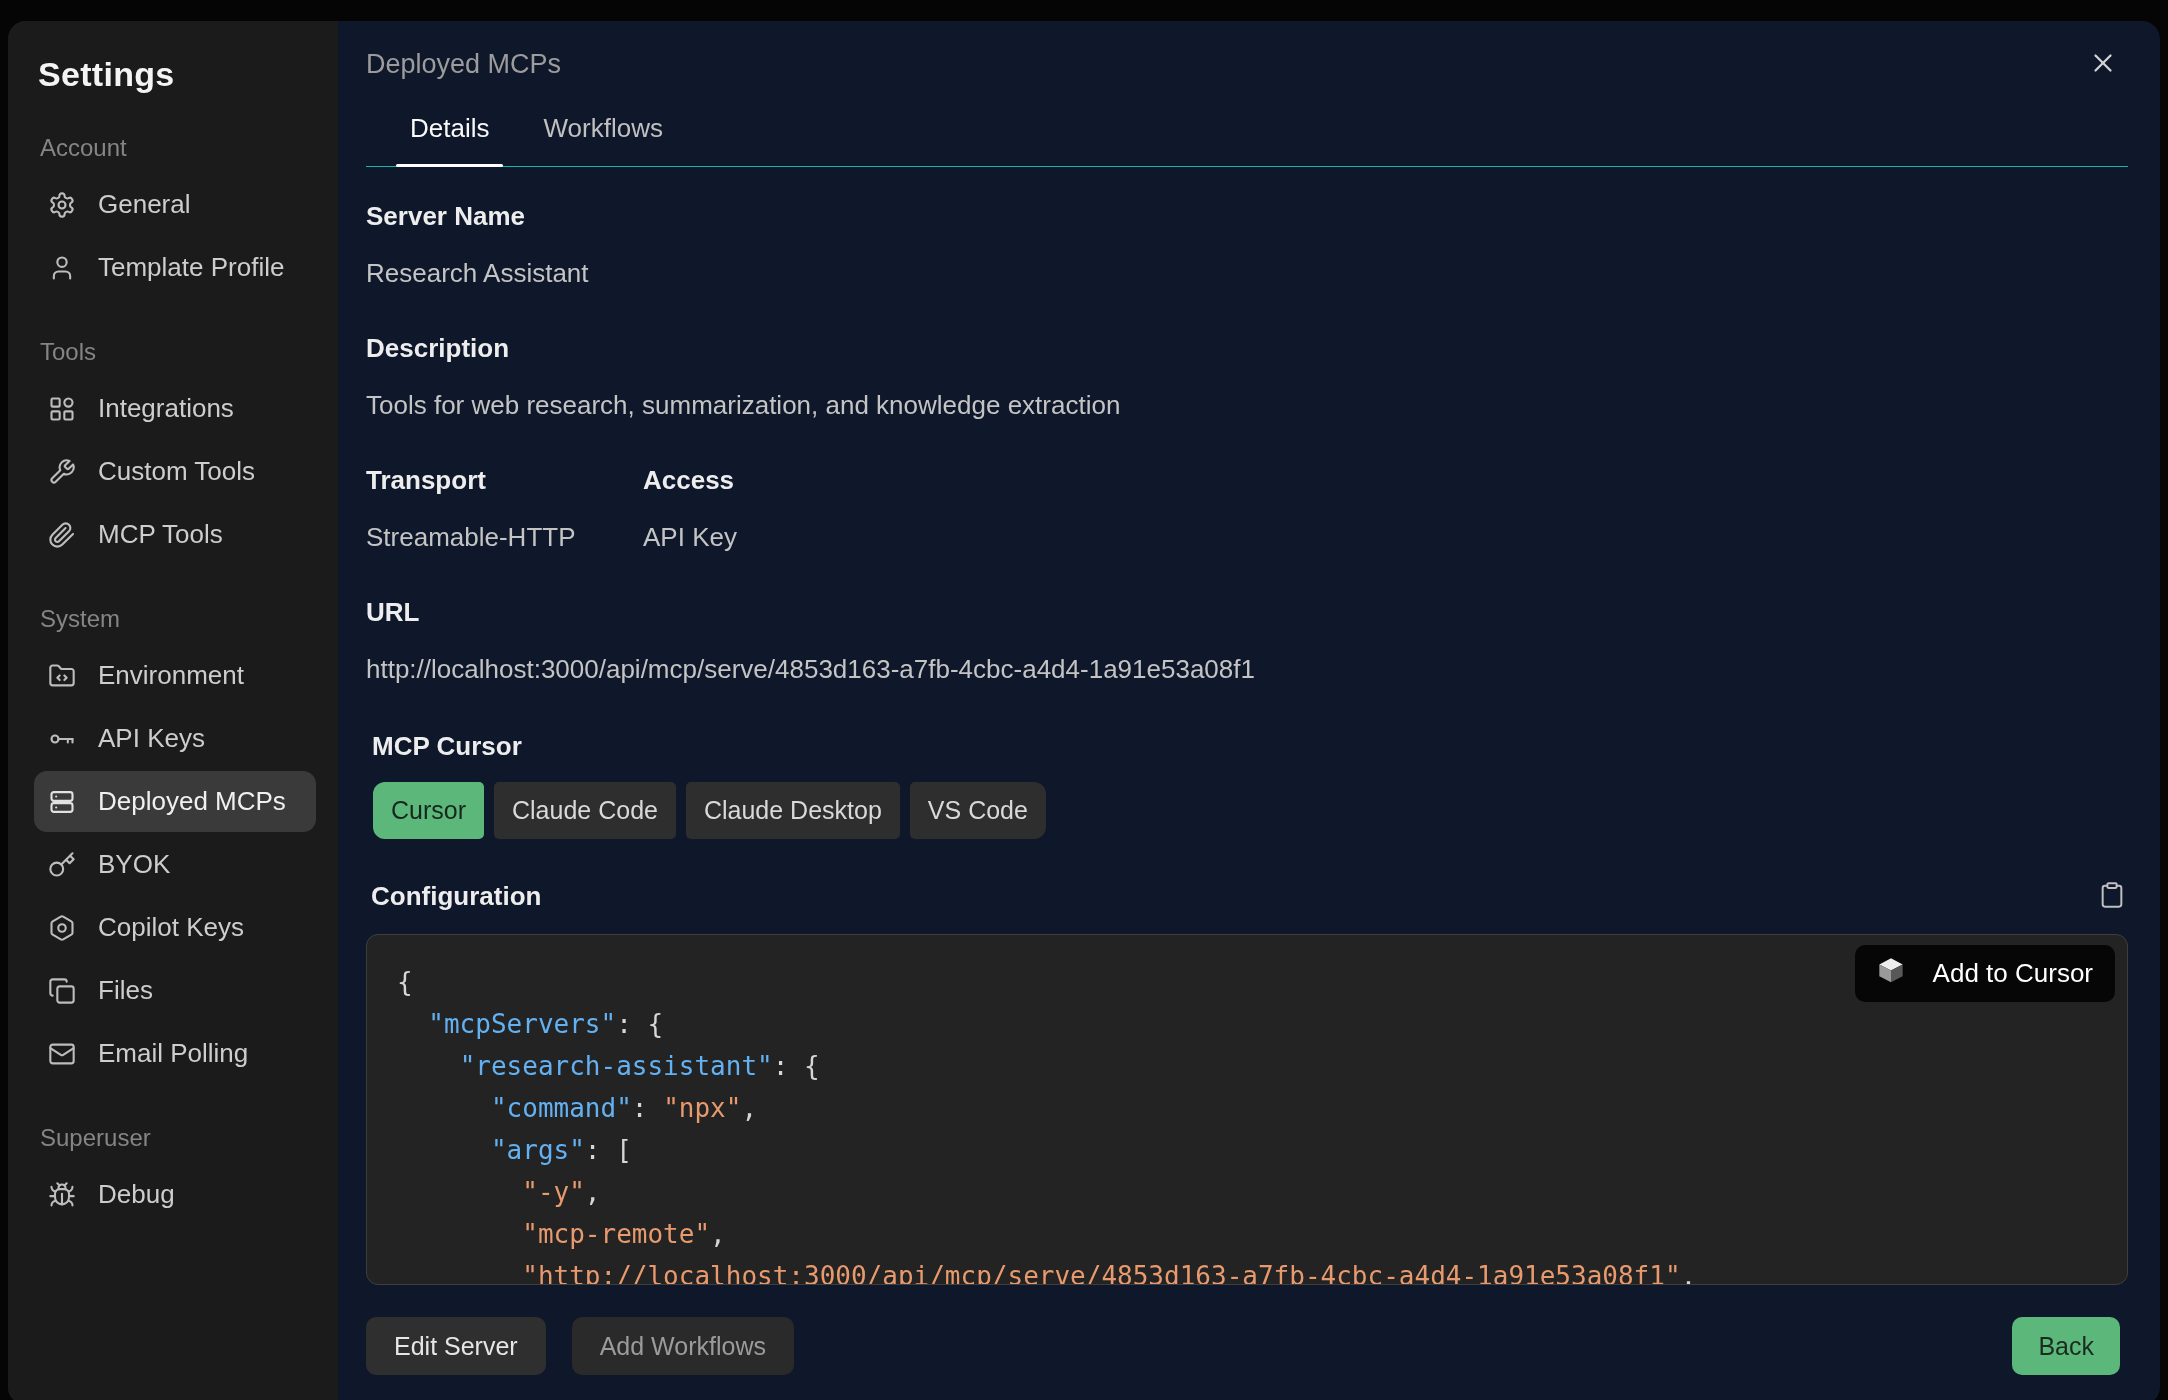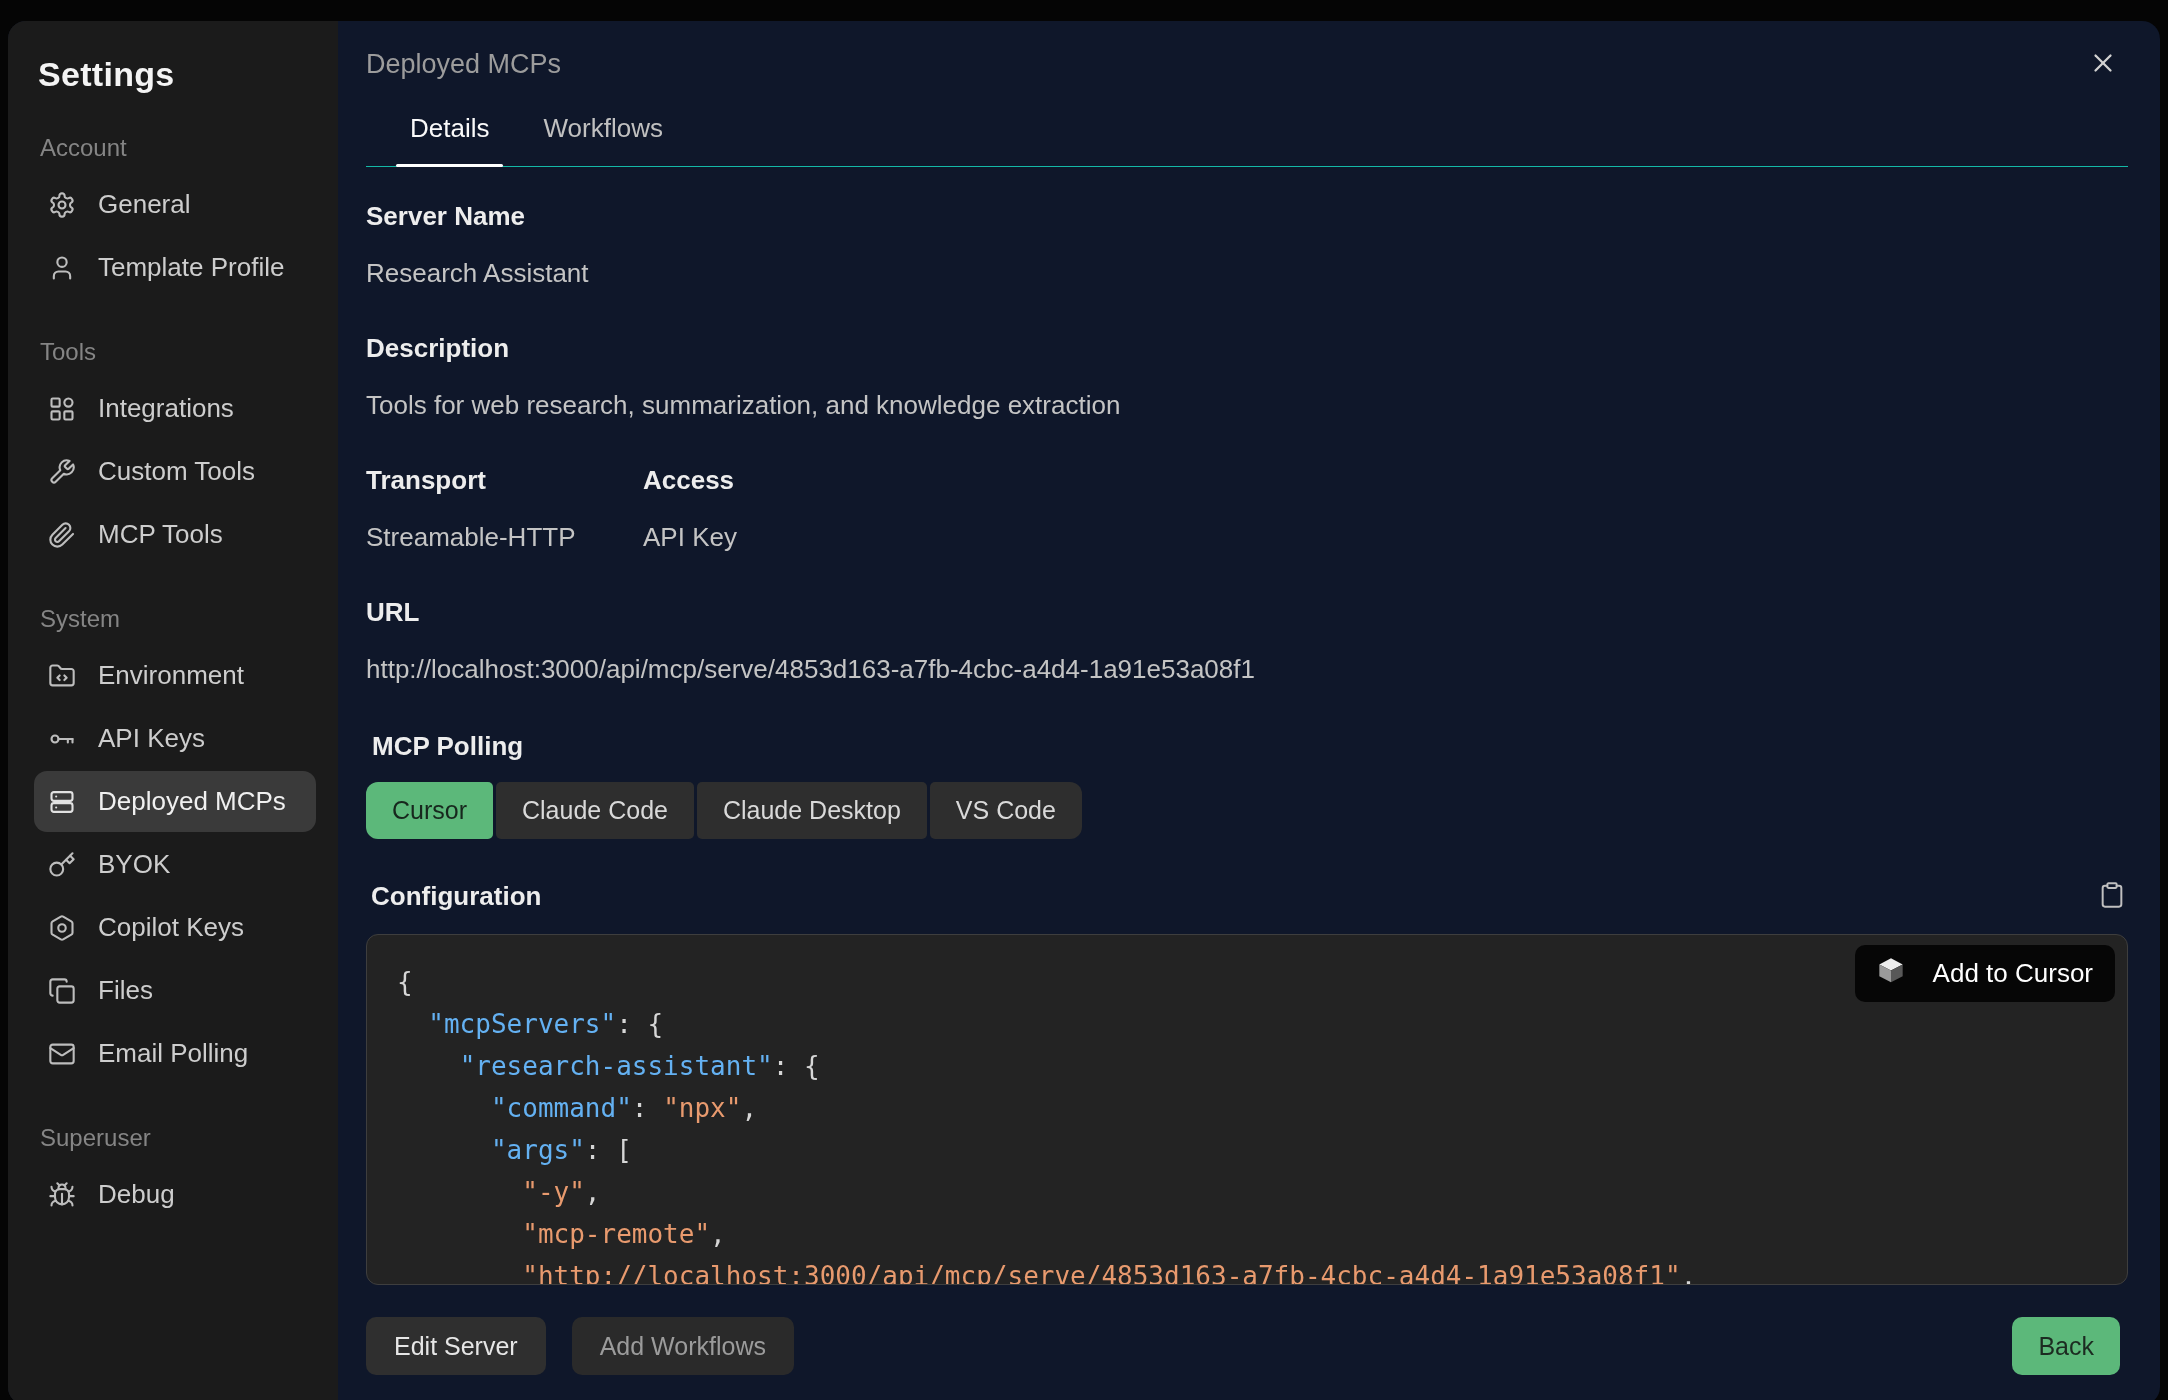--- a/index.html
+++ b/index.html
@@ -32,22 +32,22 @@
   .tab.active::after{content:"";position:absolute;left:0;right:0;bottom:-1px;height:3px;background:#fff;border-radius:2px;}
 
   .field-label{font-size:26px;font-weight:600;color:#ededed;margin-top:44px;}
   .field-label.first{margin-top:34px;}
   .field-value{font-size:26px;color:#c4c4c4;margin-top:26px;}
   .two-col{display:flex;}
   .col-a{width:277px;flex-shrink:0;}
 
   .client-label{font-size:26px;font-weight:600;color:#ededed;margin-top:46px;margin-left:6px;}
   .client-group{display:flex;gap:3px;margin-top:20px;}
-  .client-btn{height:57px;padding:0 26px;font-size:25px;background:#2e2e2e;color:#d9d9d9;border:none;
-    border-radius:5px;cursor:pointer;font-family:inherit;}
+  .client-btn{height:57px;padding:0 18px;font-size:25px;background:#2e2e2e;color:#d9d9d9;border:none;
+    border-radius:5px;cursor:pointer;font-family:inherit;margin-left:7px;}
   .client-btn:first-child{border-radius:12px 5px 5px 12px;}
   .client-btn:last-child{border-radius:5px 12px 12px 5px;}
   .client-btn.selected{background:#5cb87a;color:#17271d;}
 
   .config-row{display:flex;justify-content:space-between;align-items:center;margin-top:40px;}
   .config-label{font-size:26px;font-weight:600;color:#ededed;margin-left:5px;}
   .clipboard-btn{background:none;border:none;color:#c0c0c0;cursor:pointer;padding:0;margin-right:2px;}
   .clipboard-btn svg{width:28px;height:32px;}
 
   .code-block{position:relative;margin-top:20px;border:1px solid #3e3e3e;border-radius:12px;height:372px;
@@ -245,21 +245,21 @@
       </div>
       <div>
         <div class="field-label">Access</div>
         <div class="field-value">API Key</div>
       </div>
     </div>
 
     <div class="field-label">URL</div>
     <div class="field-value">http://localhost:3000/api/mcp/serve/4853d163-a7fb-4cbc-a4d4-1a91e53a08f1</div>
 
-    <div class="client-label">MCP Polling</div>
+    <div class="client-label">MCP Cursor</div>
     <div class="client-group" id="client-group">
         <button class="client-btn selected">Cursor</button>
         <button class="client-btn">Claude Code</button>
         <button class="client-btn">Claude Desktop</button>
         <button class="client-btn">VS Code</button>
       </div>
 
     <div class="config-row">
       <div class="config-label">Configuration</div>
       <button class="clipboard-btn">

